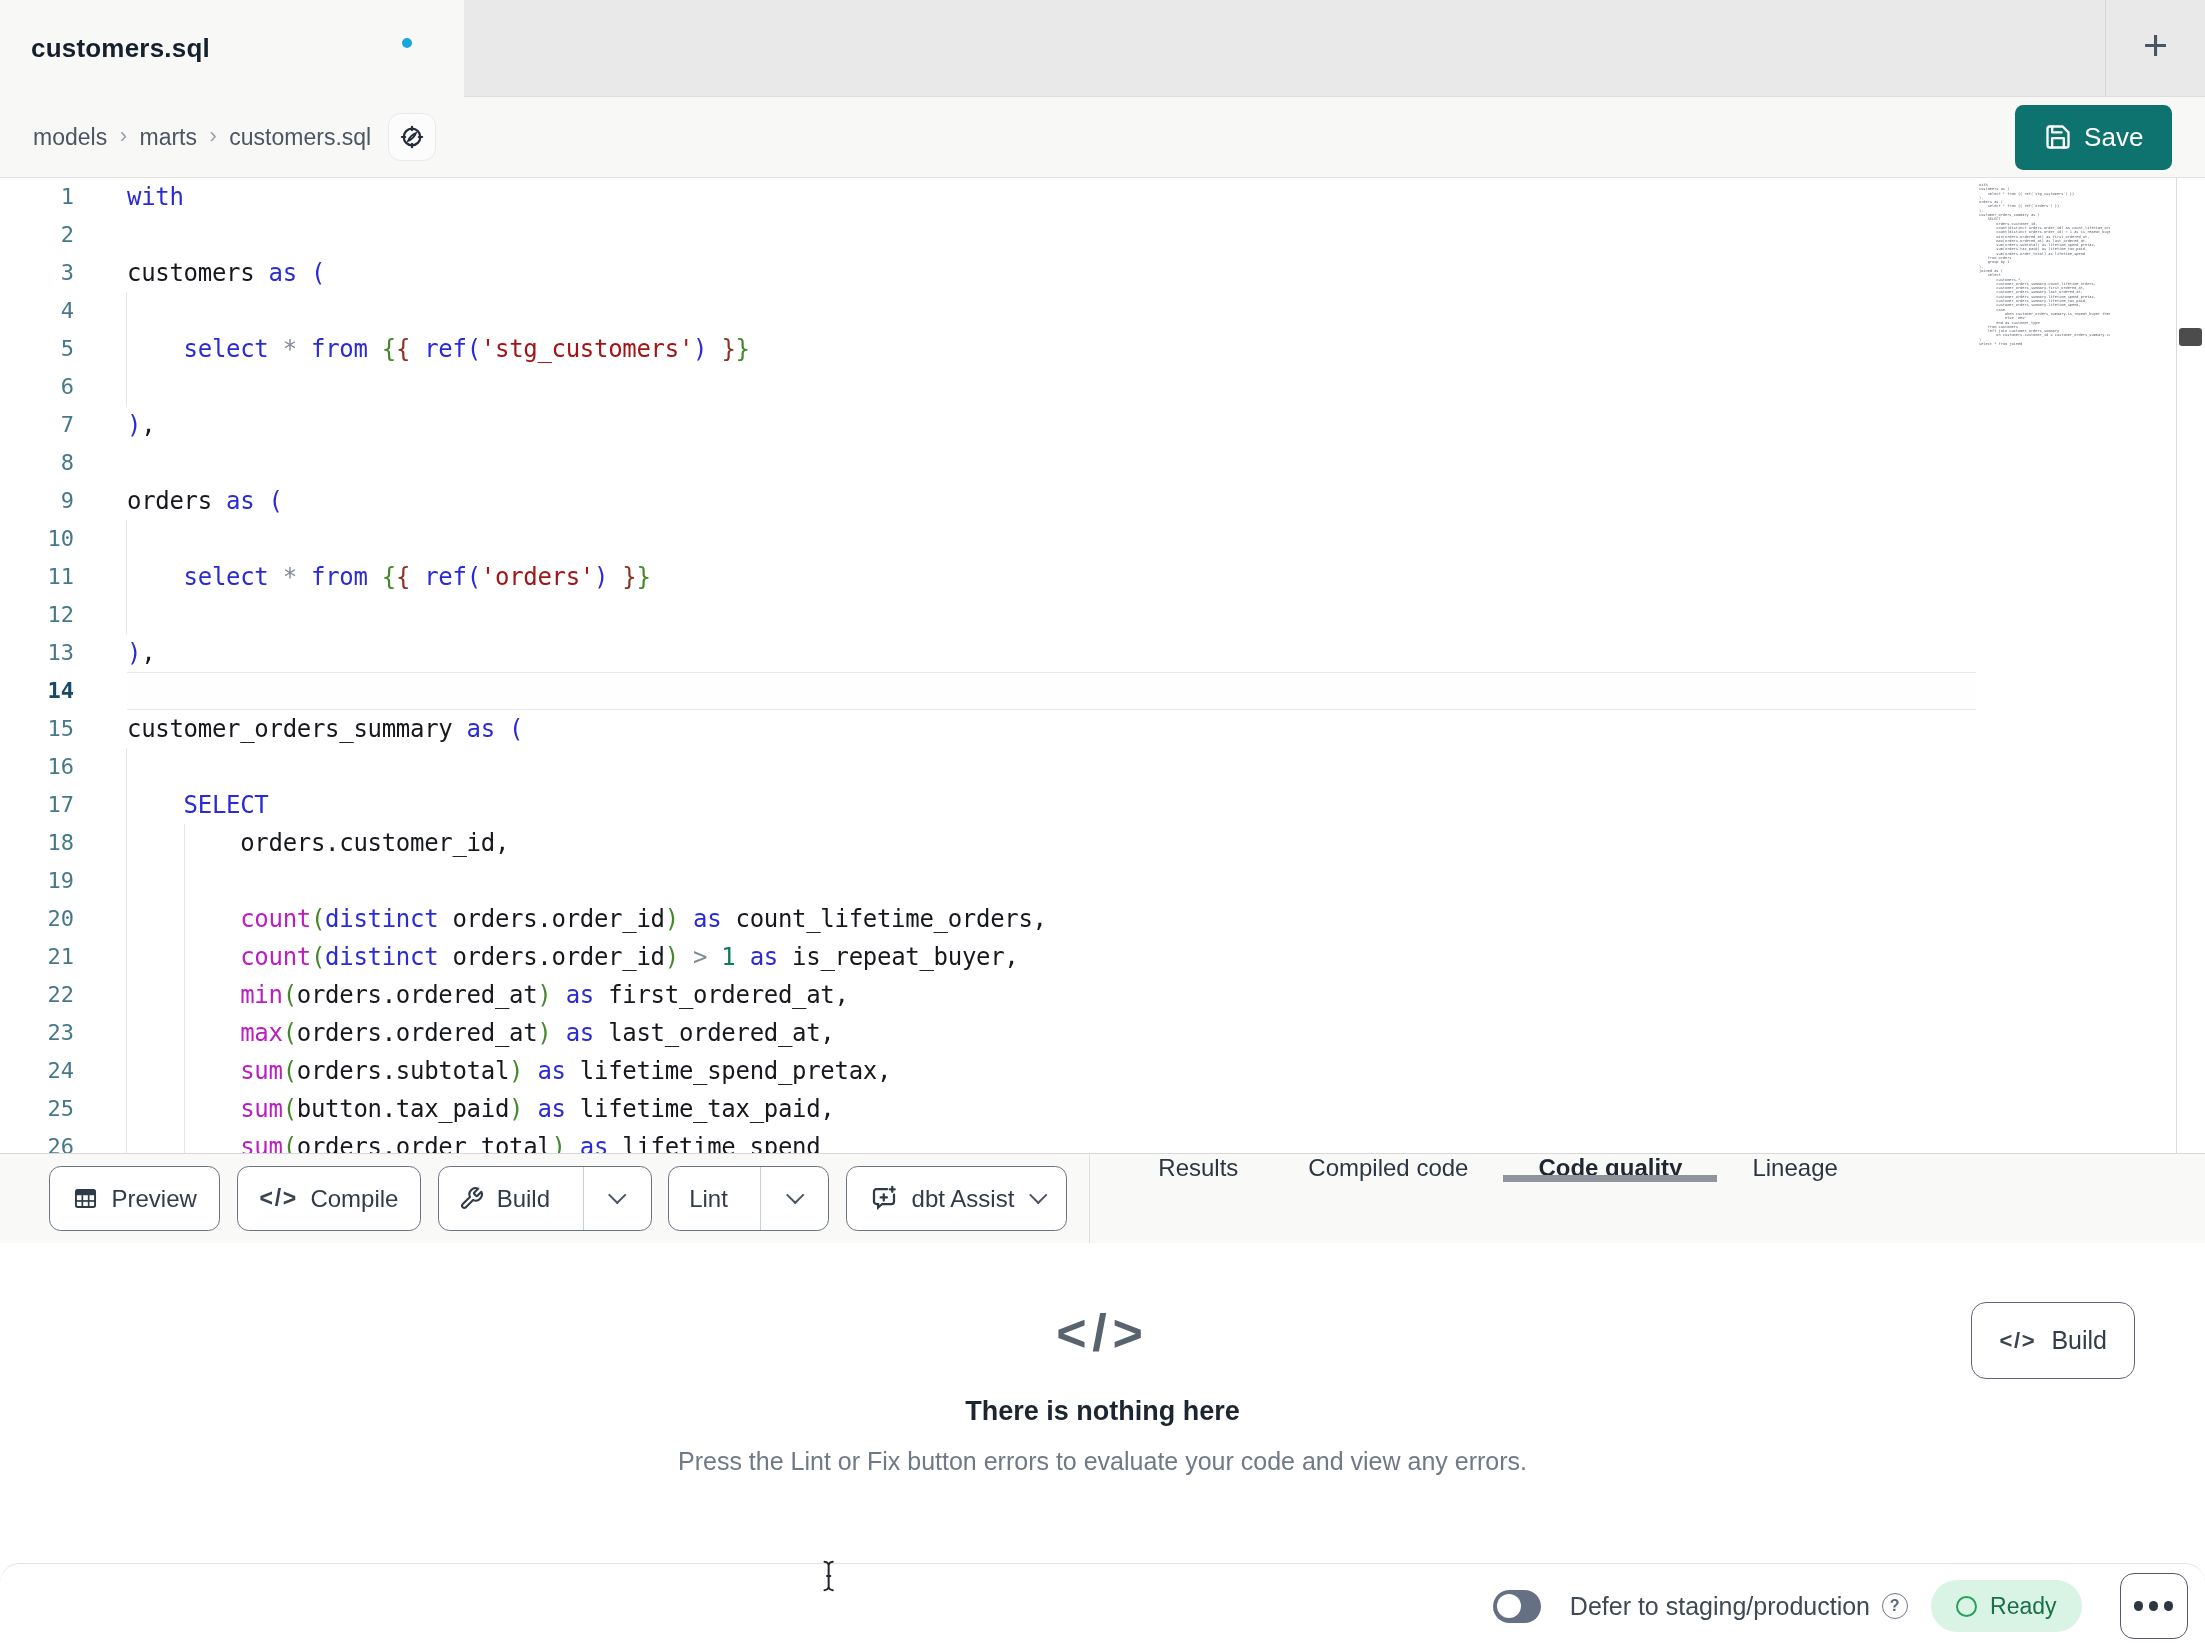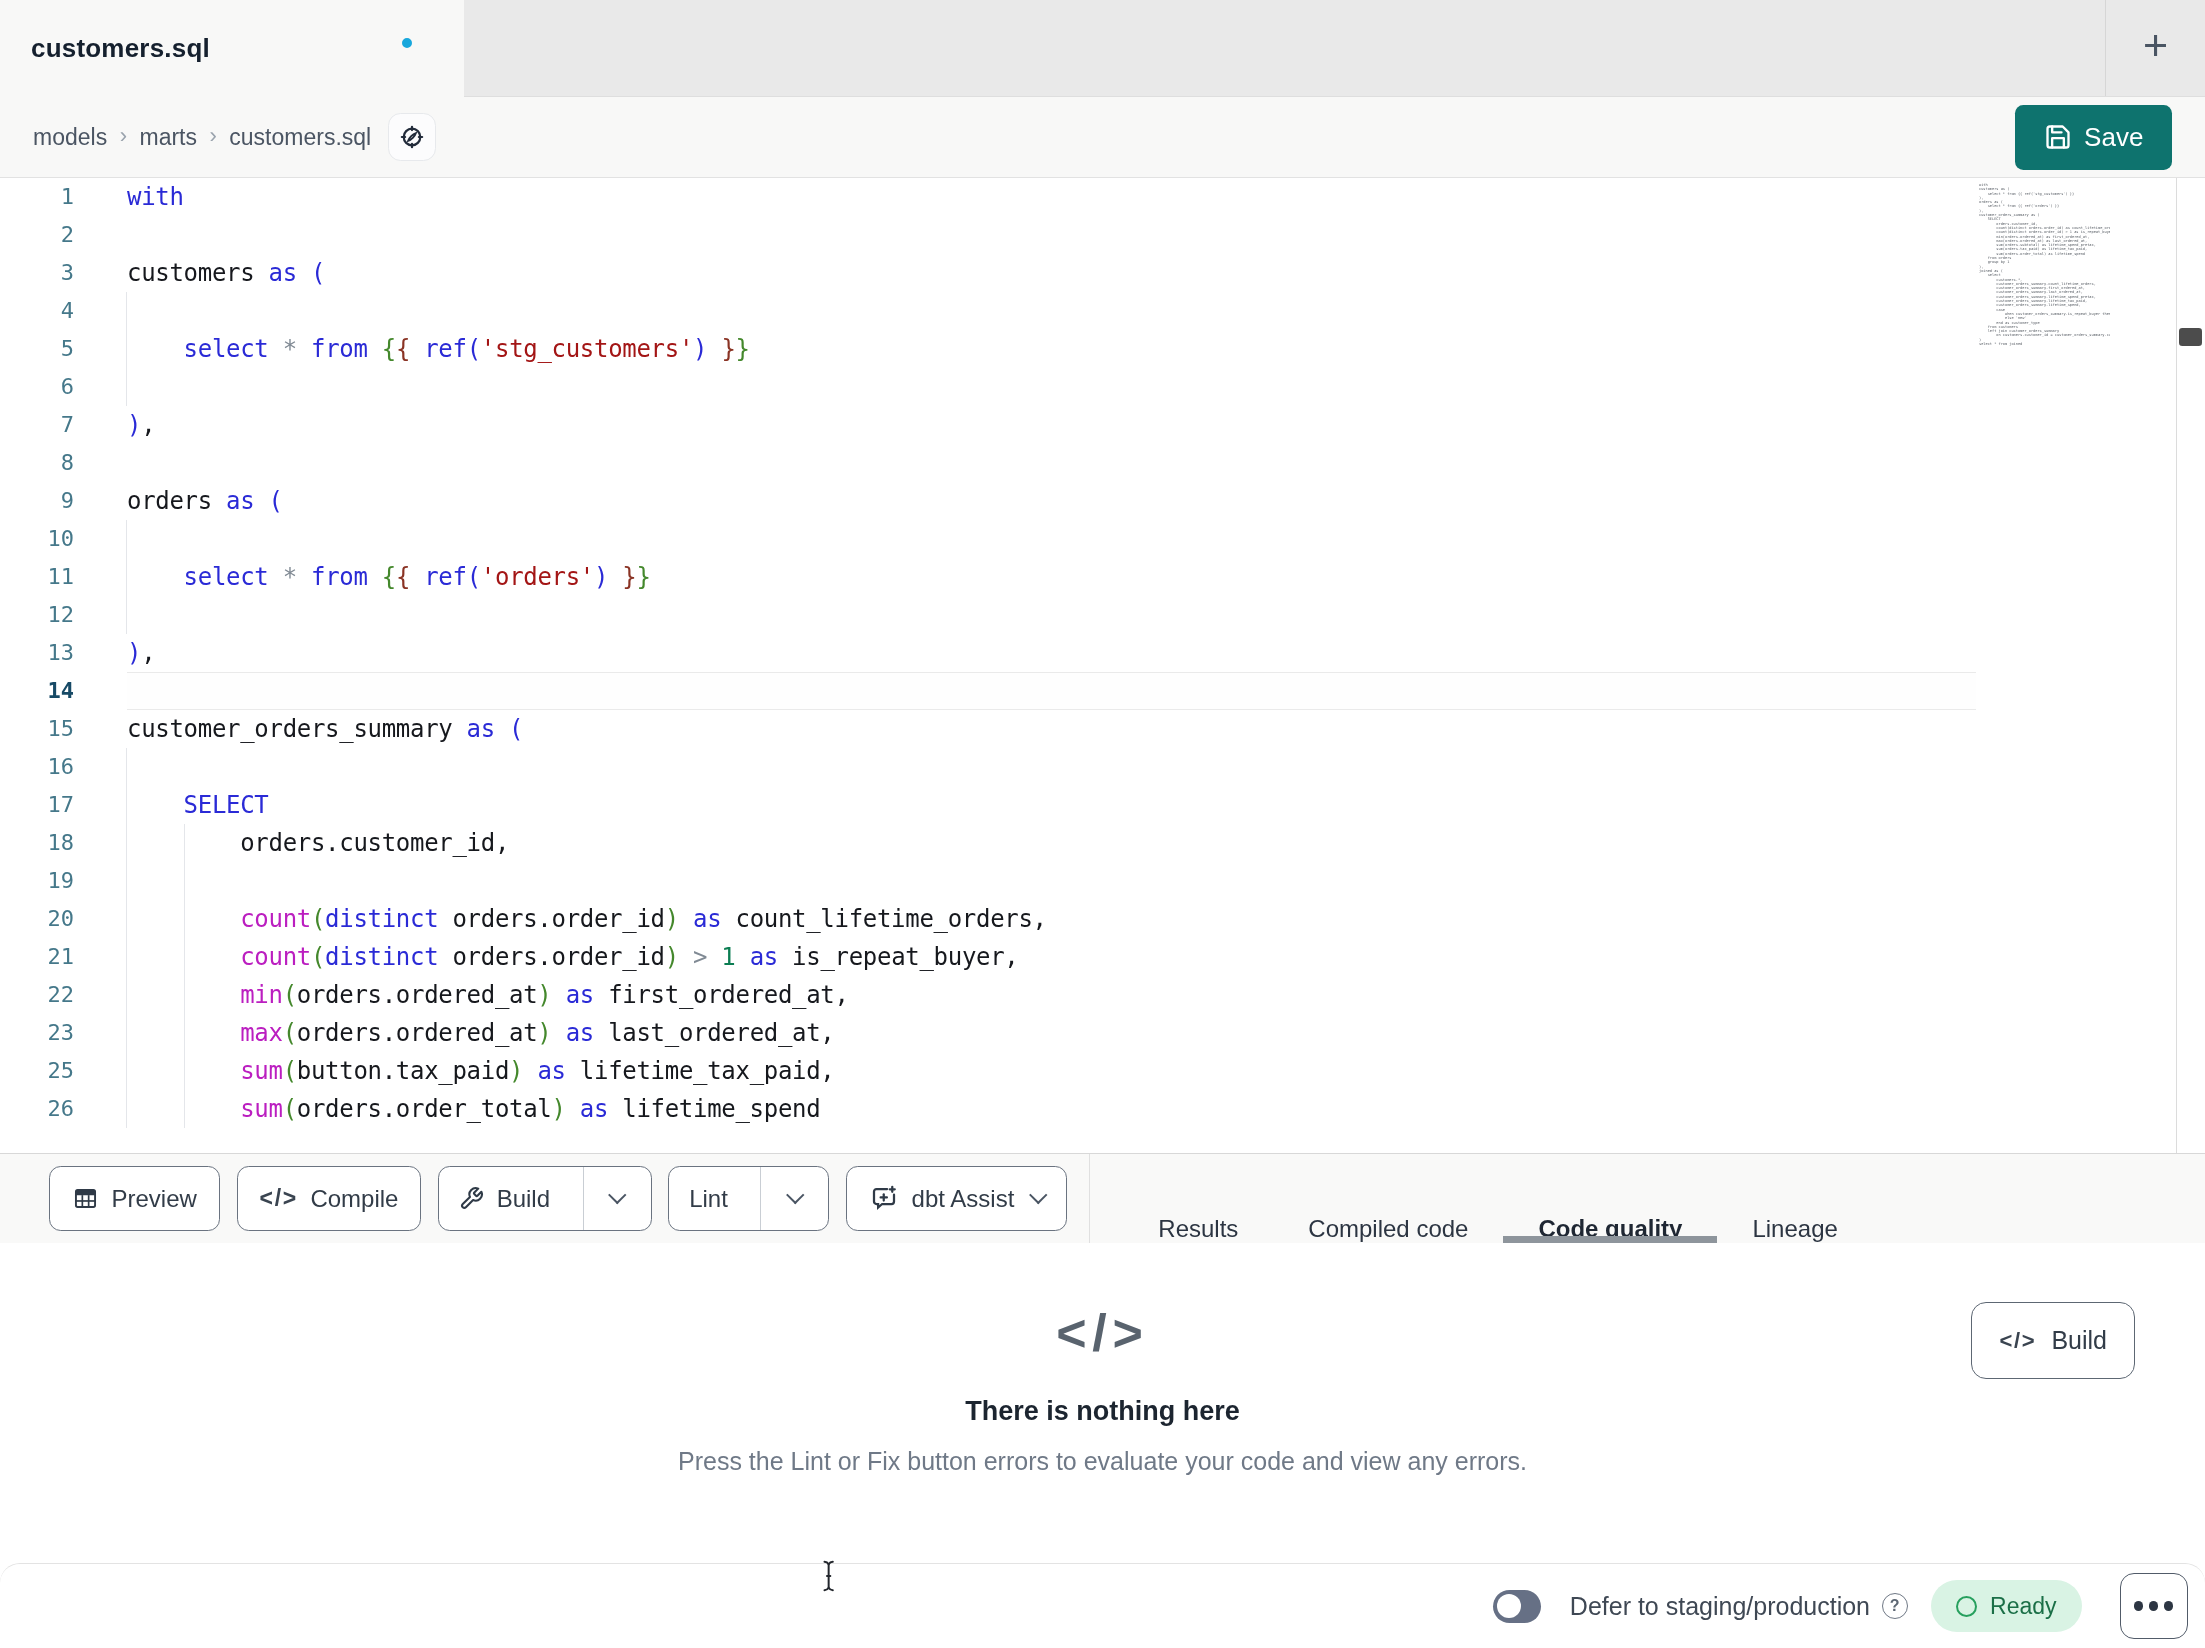--- a/index.html
+++ b/index.html
@@ -58,21 +58,21 @@
          cursor:pointer; padding:0 22px; gap:12.5px; }
   .btn + .btn { margin-left:16.7px; }
   .btn.split { padding:0; }
   .btn.split .seg { display:flex; align-items:center; gap:12.5px; padding:0 20px; height:100%; }
   .btn.split .chev-seg { display:flex; align-items:center; justify-content:center; width:68px;
                          height:100%; border-left:0.8px solid #c9ced4; }
   .code-glyph { font-weight:700; font-size:23px; letter-spacing:1.7px; color:#3a4450; }
   .chev { width:12.5px; height:12.5px; border-right:2.5px solid #4a5563; border-bottom:2.5px solid #4a5563;
           transform:rotate(45deg) translate(-2.5px,-2.5px); }
   .row-divider { width:0; height:89px; border-left:0.8px solid #e0e0e0; margin-left:22px; }
-  .ptabs { display:flex; align-items:flex-end; height:89px; margin-left:33px; }
+  .ptabs { display:flex; align-items:flex-start; height:89px; margin-left:33px; }
   .ptab { display:flex; align-items:center; padding:0 35px; font-size:24px; color:#2c3542;
           position:relative; cursor:pointer; }
   .ptab.active { font-weight:700; color:#1f2733; }
   .ptab.active::after { content:""; position:absolute; left:0; right:0; bottom:0; height:6.7px;
                         background:var(--tab-underline); }
 
   
   .panel { position:relative; height:320px; background:#fff; }
   .empty { position:absolute; left:0; right:0; top:60px; display:flex; flex-direction:column;
            align-items:center; text-align:center; }
@@ -238,20 +238,24 @@
         </div>
         <div class="cl">
           <span class="gut">22</span>
           <span class="codeln"><i class="ig" style="left: -0.8px;"></i><i class="ig" style="left: 57px;"></i><span>        </span><span class="tk-f">min</span><span class="tk-p2">(</span><span>orders.ordered_at</span><span class="tk-p2">)</span><span> </span><span class="tk-k">as</span><span> first_ordered_at,</span></span>
         </div>
         <div class="cl">
           <span class="gut">23</span>
           <span class="codeln"><i class="ig" style="left: -0.8px;"></i><i class="ig" style="left: 57px;"></i><span>        </span><span class="tk-f">max</span><span class="tk-p2">(</span><span>orders.ordered_at</span><span class="tk-p2">)</span><span> </span><span class="tk-k">as</span><span> last_ordered_at,</span></span>
         </div>
         <div class="cl">
+          <span class="gut">24</span>
+          <span class="codeln"><i class="ig" style="left: -0.8px;"></i><i class="ig" style="left: 57px;"></i><span>        </span><span class="tk-f">sum</span><span class="tk-p2">(</span><span>orders.subtotal</span><span class="tk-p2">)</span><span> </span><span class="tk-k">as</span><span> lifetime_spend_pretax,</span></span>
+        </div>
+        <div class="cl">
           <span class="gut">25</span>
           <span class="codeln"><i class="ig" style="left: -0.8px;"></i><i class="ig" style="left: 57px;"></i><span>        </span><span class="tk-f">sum</span><span class="tk-p2">(</span><span>button.tax_paid</span><span class="tk-p2">)</span><span> </span><span class="tk-k">as</span><span> lifetime_tax_paid,</span></span>
         </div>
         <div class="cl">
           <span class="gut">26</span>
           <span class="codeln"><i class="ig" style="left: -0.8px;"></i><i class="ig" style="left: 57px;"></i><span>        </span><span class="tk-f">sum</span><span class="tk-p2">(</span><span>orders.order_total</span><span class="tk-p2">)</span><span> </span><span class="tk-k">as</span><span> lifetime_spend</span></span>
         </div>
       </div>
     <div class="minimap" id="minimap">
         <div class="mml">with</div>

